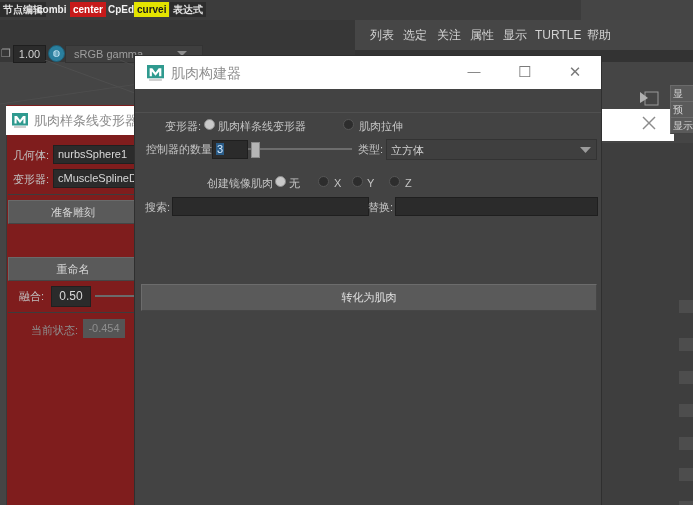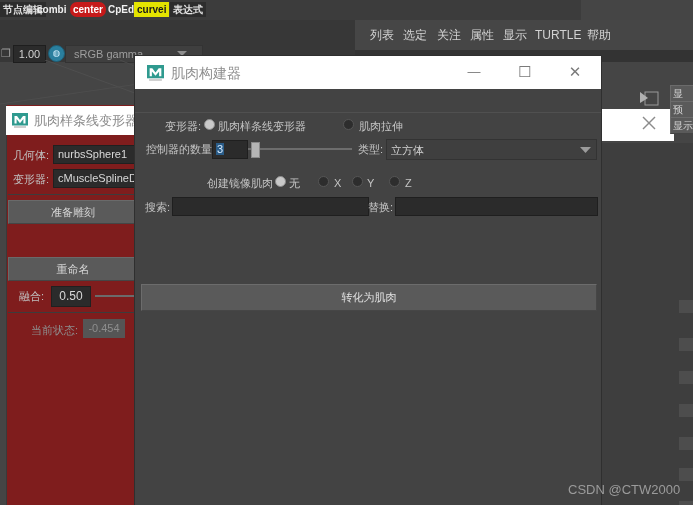--- a/index.html
+++ b/index.html
@@ -70,21 +70,21 @@
   #watermark{left:568px;top:482px;height:16px;line-height:16px;font-size:13px;color:#9b9b9b;white-space:nowrap;}
 </style>
 </head>
 <body>
 
 <div id="screen">
 
   <div id="shelf" class="abs">
     <div class="shelf-item" style="left:0px;background:#2d2d2d;color:#e2e2e2;">节点编辑</div>
     <div class="shelf-item" style="left:34px;color:#f0f0f0;">combi</div>
-    <div class="shelf-item" style="left:70px;background:#c61a1a;color:#ffffff;border-radius:7px;">center</div>
+    <div class="shelf-item" style="left:70px;background:#c61a1a;color:#ffffff;">center</div>
     <div class="shelf-item" style="left:105px;color:#f0f0f0;">CpEd</div>
     <div class="shelf-item" style="left:134px;background:#e4e400;color:#1a1a1a;text-align:right;">curvei</div>
     <div class="shelf-item" style="left:170px;background:#2d2d2d;color:#e2e2e2;">表达式</div>
   </div>
 
   <div id="leftheader" class="abs"></div>
 
   <div id="cm-icon" class="abs">❐</div>
   <div id="cm-exposure" class="abs">1.00</div>
   <div id="cm-gammaicon" class="abs">◍</div>
@@ -233,15 +233,14 @@
 
       <div class="lbl" style="left:10px;top:87px;">搜索:</div>
       <input class="field" style="left: 37px; top: 84px; width: 190px; height: 15px; outline: none; font-family: inherit;" value="" placeholder="">
       <div class="lbl" style="left:233px;top:87px;">替换:</div>
       <input class="field" style="left: 260px; top: 84px; width: 196px; height: 15px; outline: none; font-family: inherit;" value="" placeholder="">
 
       <div id="convert-btn">转化为肌肉</div>
     </div>
   </div>
 
-  <div id="watermark" class="abs">CSDN @CTW2000</div>
 
 </div>
 
 </body></html>

